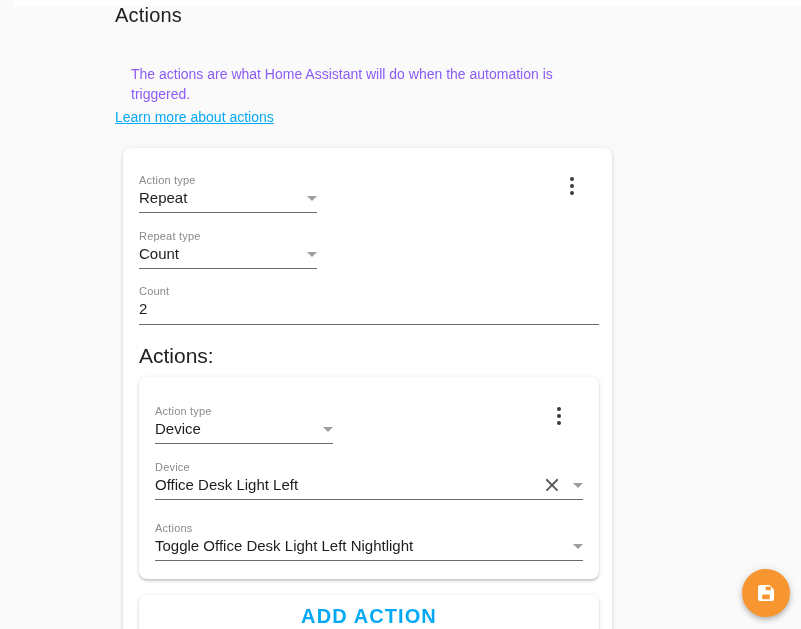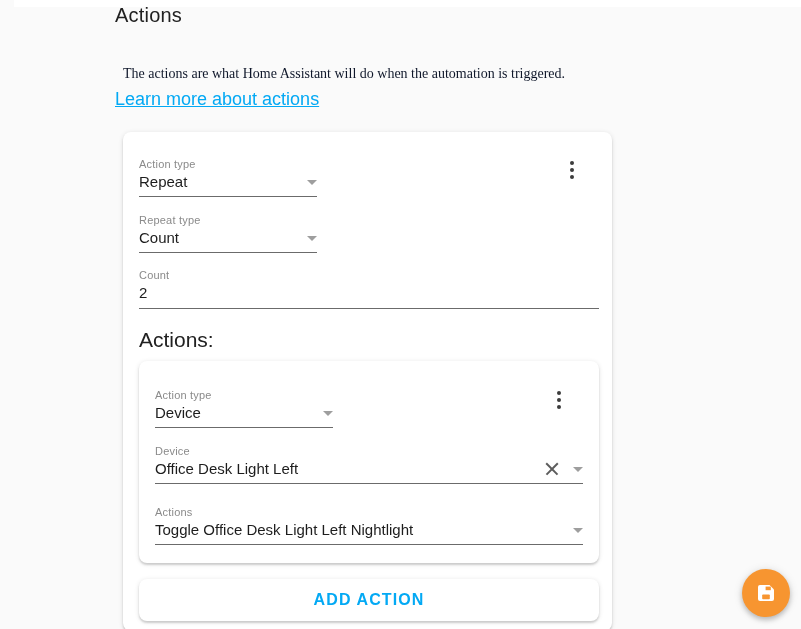--- a/index.html
+++ b/index.html
@@ -18,26 +18,26 @@
   }
   .content {
     position: absolute; left: 115px; top: 0; width: 497px;
   }
   .page-title {
     margin: 2px 0 0 0;
     font-size: 20px; font-weight: 400; line-height: 26px;
     color: #212121; letter-spacing: .2px;
   }
   .intro {
-    margin: 36px 0 0 8px;
-    font-size: 14px; line-height: 20px; color: #0f172a; font-family: Liberation Serif, serif;
+    margin: 36px 0 0 16px;
+    font-size: 14px; line-height: 20px; color: #8b5cf6;
   }
   .learn-link {
     display: inline-block; margin-top: 5px;
-    font-size: 18px; color: #03a9f4;
+    font-size: 14px; color: #03a9f4;
     text-decoration: underline; cursor: pointer;
   }
   .card {
     background: #ffffff;
     border-radius: 8px;
     box-shadow: 0 2px 2px rgba(0,0,0,.14), 0 1px 5px rgba(0,0,0,.12);
   }
   .outer-card {
     margin-top: 22px;
     padding: 26px 13px 10px 16px;
@@ -106,21 +106,21 @@
     width: 16px; height: 1.6px; background: #5c5c5c;
   }
   .clear-x::before { transform: rotate(45deg); }
   .clear-x::after  { transform: rotate(-45deg); }
   .add-action-card {
     margin-top: 16px; height: 42px;
     display: flex; align-items: center; justify-content: center;
     cursor: pointer;
   }
   .add-action-label {
-    font-size: 16px; font-weight: bold; letter-spacing: 1.1px;
+    font-size: 20px; font-weight: bold; letter-spacing: 1.1px;
     color: #03a9f4;
   }
   .fab {
     position: absolute; left: 742px; top: 569px;
     width: 48px; height: 48px; border-radius: 50%;
     background: #f79530; border: none; cursor: pointer;
     display: flex; align-items: center; justify-content: center;
     box-shadow: 0 3px 5px rgba(0,0,0,.2), 0 1px 10px rgba(0,0,0,.12);
   }
 </style>

